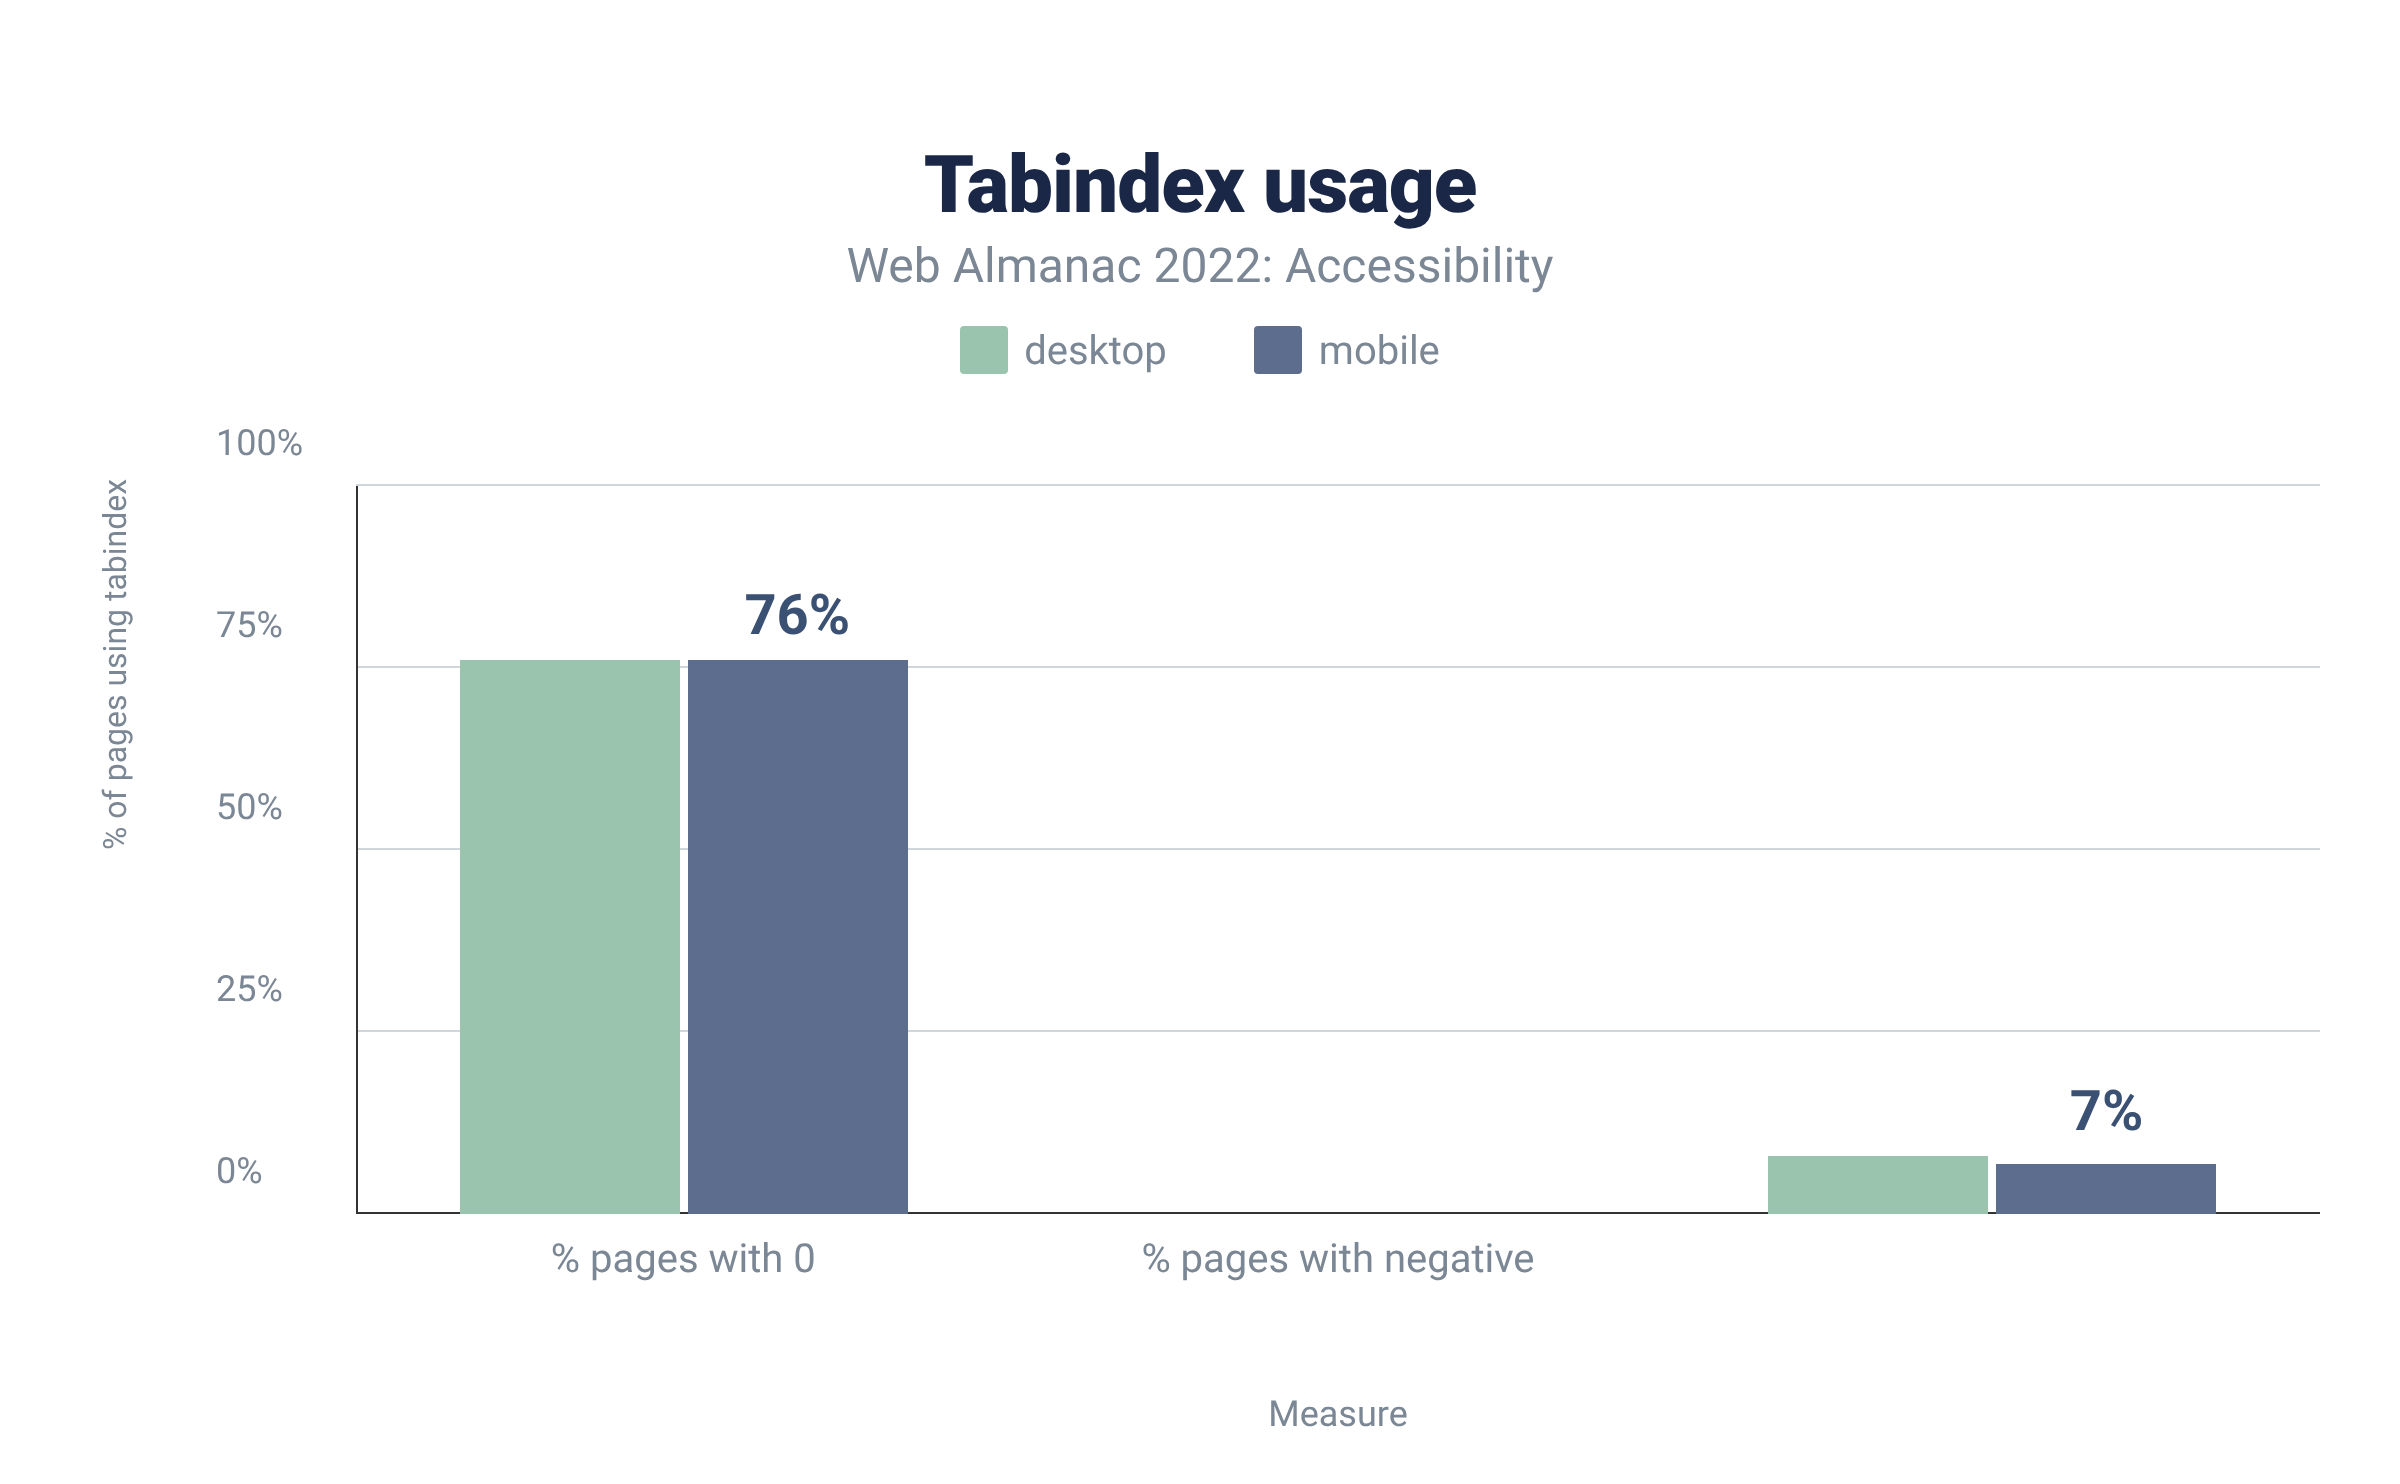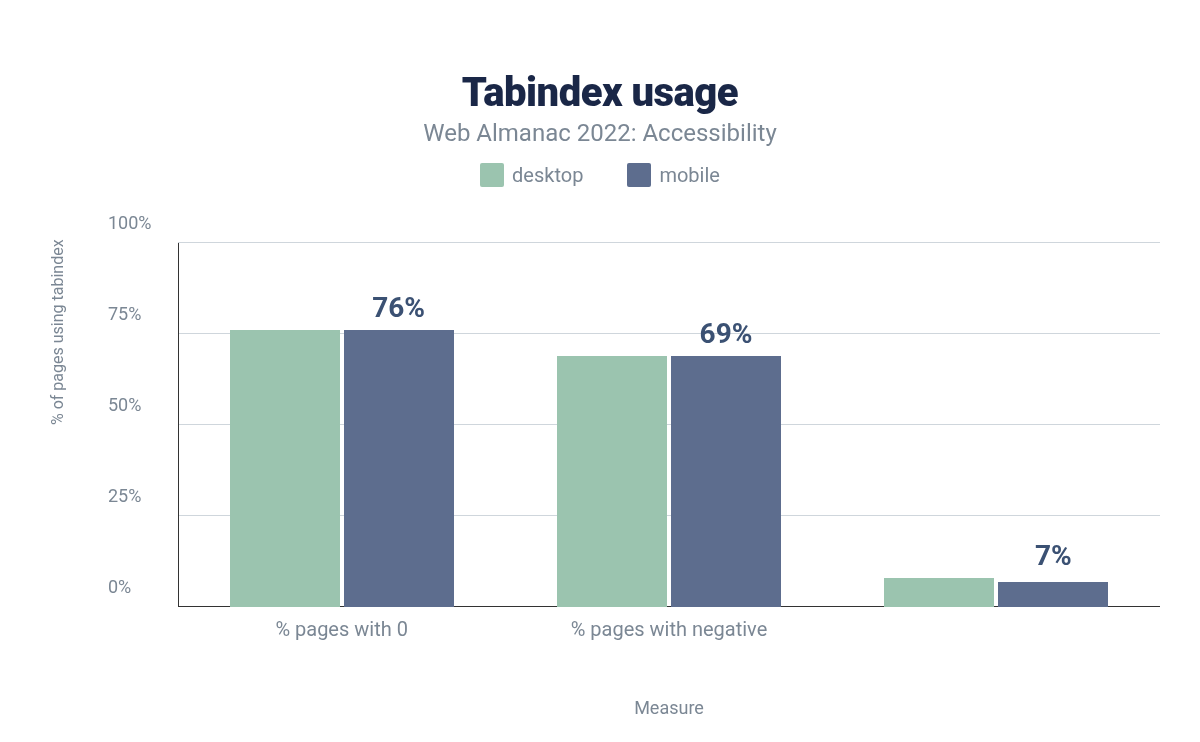--- a/index.html
+++ b/index.html
@@ -69,25 +69,20 @@
     <div class="axis-line" style="left:0; bottom:0; height:1px; width:100%;"></div>
 
     <div class="bars">
 
       <div class="group" style="left:0%">
         <div class="bar desktop" style="left:calc(50% - 112px); height:76%;"></div>
         <div class="bar mobile" style="left:calc(50% + 2px);   height:76%;"></div>
         <div class="data-label" style="left:calc(50% + 2px); bottom:calc(76% + 6px);">76%</div>
       </div>
 
-      <div class="group" style="left:33.333%">
-        <div class="bar desktop" style="left:calc(50% - 112px); height:69%;"></div>
-        <div class="bar mobile" style="left:calc(50% + 2px);   height:69%;"></div>
-        <div class="data-label" style="left:calc(50% + 2px); bottom:calc(69% + 6px);">69%</div>
-      </div>
 
       <div class="group" style="left:66.666%">
         <div class="bar desktop" style="left:calc(50% - 112px); height:8%;"></div>
         <div class="bar mobile" style="left:calc(50% + 2px);   height:7%;"></div>
         <div class="data-label" style="left:calc(50% + 2px); bottom:calc(8% + 6px);">7%</div>
       </div>
 
     </div>
 
     <div class="x-tick-label" style="left:0%">% pages with 0</div>

